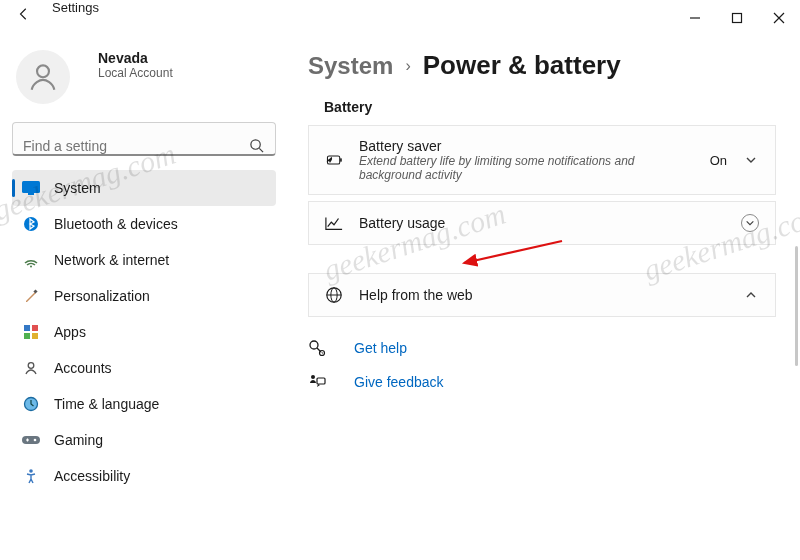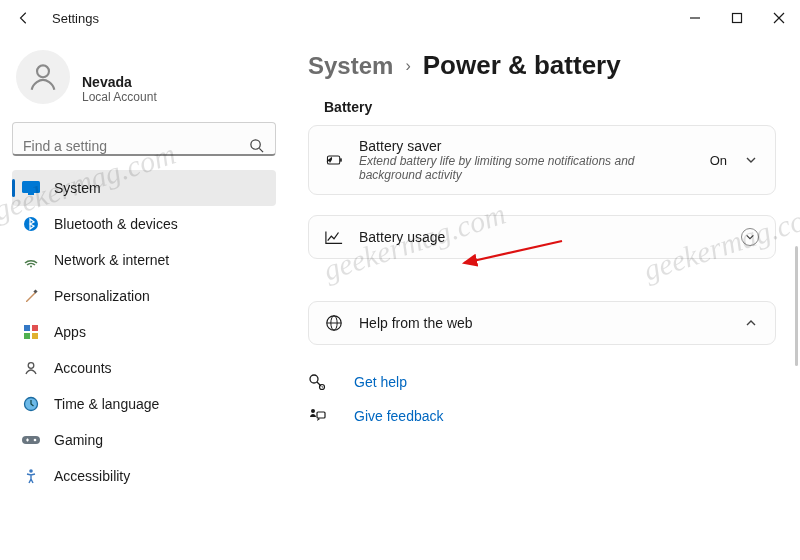--- a/index.html
+++ b/index.html
@@ -1,41 +1,41 @@
 <!DOCTYPE html>
 <html><head>
 <meta charset="utf-8">
 <style>
   * { box-sizing: border-box; margin: 0; padding: 0; font-family: "Segoe UI", -apple-system, sans-serif; }
   body { width: 800px; height: 560px; background: #ffffff; color: #1b1b1b; overflow: hidden; position: relative; }
-  .titlebar { height: 36px; display: flex; align-items: center; padding-left: 10px; }
+  .titlebar { height: 36px; display: flex; align-items: flex-start; padding-left: 10px; }
   .titlebar .back { width: 28px; height: 28px; display: flex; align-items: center; justify-content: center; cursor: pointer; }
   .titlebar .title { font-size: 13px; padding-left: 14px; }
   .titlebar .spacer { flex: 1; }
   .titlebar .winbtn { width: 42px; height: 36px; display: flex; align-items: center; justify-content: center; cursor: pointer; }
   .shell { display: flex; height: calc(100% - 36px); }
   .sidebar { width: 284px; padding: 4px 8px 0 12px; overflow-y: auto; }
-  .user { display: flex; align-items: flex-end; gap: 12px; padding: 10px 4px 18px 4px; }
+  .user { display: flex; align-items: flex-start; gap: 28px; padding: 10px 4px 18px 4px; }
   .avatar { width: 54px; height: 54px; border-radius: 50%; background: #f0f0f0; display:flex; align-items:center; justify-content:center; color:#7a7a7a; }
   .user-name { font-weight: 600; font-size: 14px; }
   .user-sub { font-size: 12px; color: #5c5c5c; }
   .search { display:flex; align-items:flex-end; border:1px solid #d0d0d0; border-bottom:2px solid #8a8a8a; border-radius: 4px; height: 34px; padding: 0 10px; margin-bottom: 14px; background: #fcfcfc; }
   .search input { border:none; outline:none; flex:1; font-size: 14px; background: transparent; color:#5c5c5c; }
   .nav { list-style:none; }
   .nav li { display:flex; align-items:center; gap: 14px; height: 36px; padding: 0 10px; border-radius: 4px; cursor:pointer; font-size: 14px; position:relative; }
   .nav li.selected { background: #eaeaea; }
   .nav li.selected::before { content:""; position:absolute; left:0; top:9px; bottom:9px; width:3px; background:#0067c0; border-radius:2px; }
   .ic { width:18px; height:18px; display:inline-flex; align-items:center; justify-content:center; }
   .content { flex:1; padding: 8px 24px 0 24px; overflow-y:auto; position:relative; }
   .breadcrumb { display:flex; align-items:center; gap: 12px; margin-bottom: 18px; padding-top: 6px; }
   .crumb-parent { font-size: 24px; font-weight: 600; color: #6d6d6d; }
   .crumb-sep { font-size: 16px; color: #6d6d6d; }
   .crumb-current { font-size: 26px; font-weight: 700; }
   .section-header { font-size: 14px; font-weight: 600; margin: 6px 16px 10px; }
-  .card { border:1px solid #e6e6e6; border-radius:9px; background:#fdfdfd; margin-bottom: 20px; }
+  .card { border:1px solid #e6e6e6; border-radius:0; background:#fdfdfd; margin-bottom: 6px; }
   .card-row { display:flex; align-items:center; padding: 12px 16px; gap: 16px; }
   .card-row .txtblock { flex:1; }
   .row-title { font-size: 14px; }
   .row-sub { font-size: 12px; color: #5c5c5c; max-width: 310px; font-style: italic; }
   .state { font-size: 13px; }
   .chev { width:16px; height:16px; display:flex; align-items:center; justify-content:center; color:#404040; }
   .link { color: #0067c0; font-size: 14px; }
   .footer-links { margin-top: 14px; }
   .footer-links .fl { display:flex; align-items:center; gap: 28px; padding: 8px 0; }
   .wm { position:absolute; font-size: 30px; color: rgba(0,0,0,0.12); transform: rotate(-18deg); pointer-events:none; font-style: italic; font-family: Georgia, serif; }

